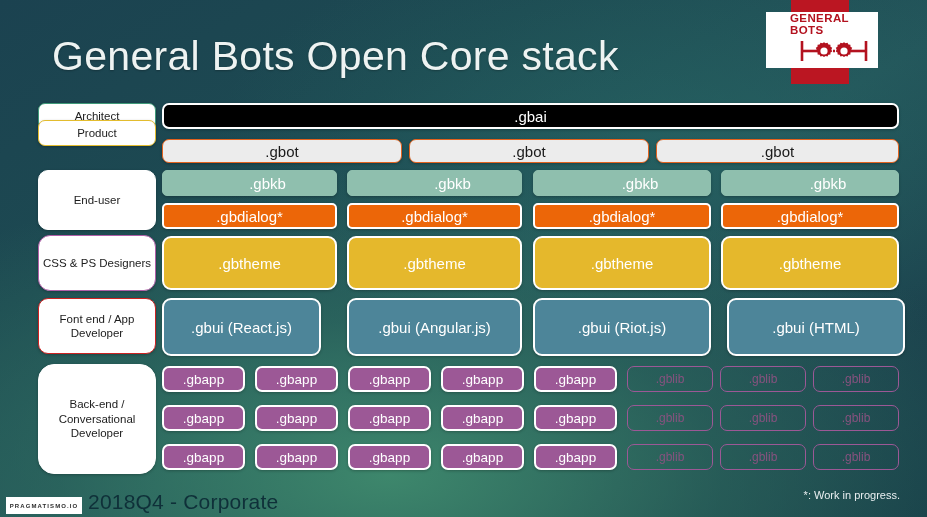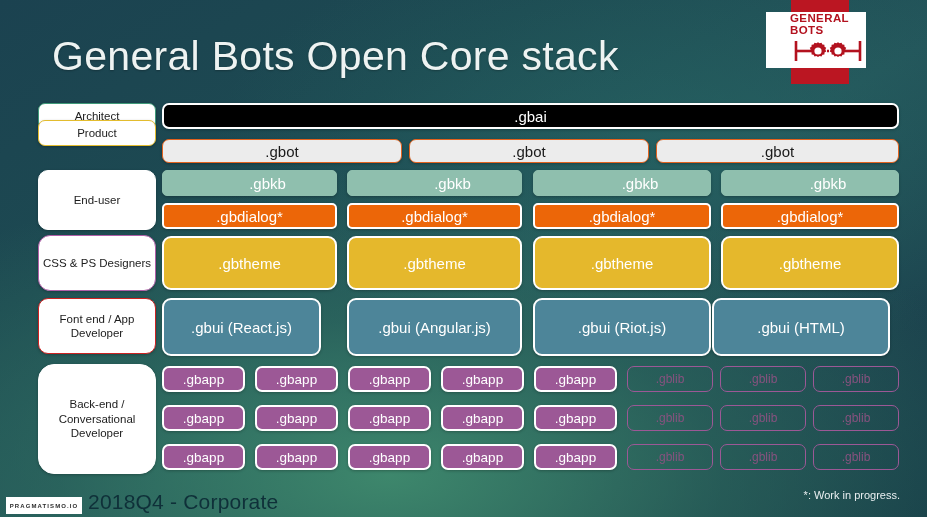--- a/index.html
+++ b/index.html
@@ -30,21 +30,21 @@
     text-shadow: 0 1px 2px rgba(0,0,0,0.25);
   }
 
   
   .logo-wrap { position: absolute; left: 766px; top: 0px; width: 110px; height: 84px; }
   .logo-bar {
     position: absolute; left: 25px; top: 0; width: 58px; height: 84px;
     background: #bb1622;
   }
   .logo-card {
-    position: absolute; left: 0px; top: 12px; width: 100px; height: 56px;
+    position: absolute; left: 0px; top: 12px; width: 112px; height: 56px;
     background: #ffffff;
     display: flex; flex-direction: column; align-items: center; justify-content: center; padding-left: 24px;
   }
   .logo-text {
     font-size: 11.5px; font-weight: bold; color: #b3121f;
     letter-spacing: 0.4px; line-height: 1;
   }
   .logo-mark { margin-top: 3px; }
   .label-box {
     position: absolute;
@@ -253,21 +253,21 @@
 
   <div class="rowbox b-gbui" style="left:162px; top:298px; width:159px; height:58px;">
     <span>.gbui (React.js)</span>
   </div>
   <div class="rowbox b-gbui" style="left:347px; top:298px; width:175px; height:58px;">
     <span>.gbui (Angular.js)</span>
   </div>
   <div class="rowbox b-gbui" style="left:533px; top:298px; width:178px; height:58px;">
     <span>.gbui (Riot.js)</span>
   </div>
-  <div class="rowbox b-gbui" style="left:712px; top:298px; width:178px; height:58px;">
+  <div class="rowbox b-gbui" style="left:727px; top:298px; width:178px; height:58px;">
     <span>.gbui (HTML)</span>
   </div>
 
   <div class="rowbox b-gbapp" style="left:162px; top:366px; width:83px; height:26px;">
     <span>.gbapp</span>
     </div>
   <div class="rowbox b-gbapp" style="left:255px; top:366px; width:83px; height:26px;">
     <span>.gbapp</span>
     </div>
   <div class="rowbox b-gbapp" style="left:348px; top:366px; width:83px; height:26px;">

